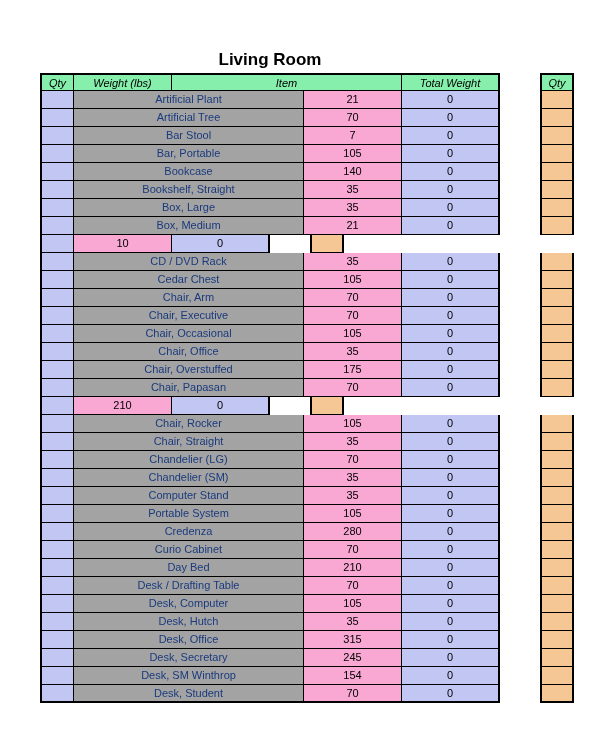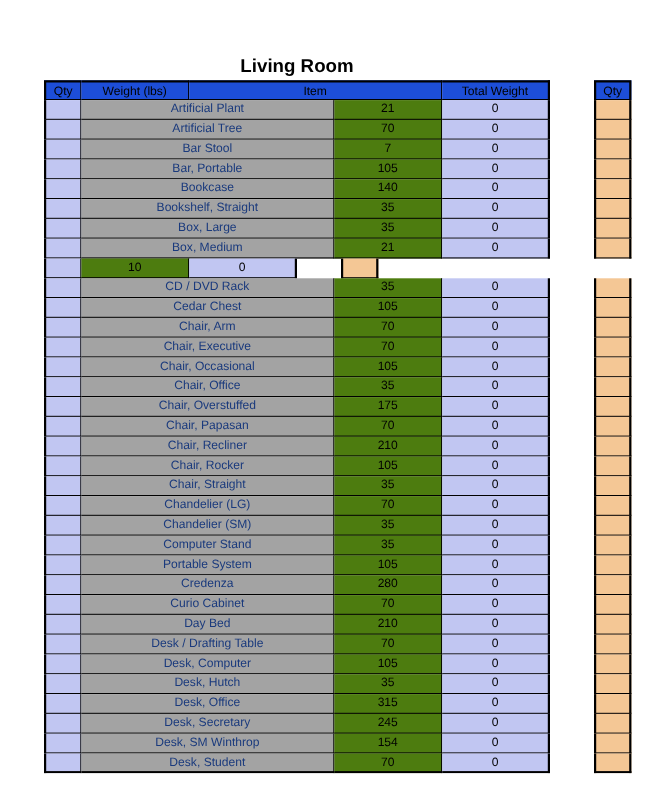--- a/index.html
+++ b/index.html
@@ -40,30 +40,31 @@
   
   .c-qty { width: 34px; }
   .c-item { width: 230px; }
   .c-weight { width: 98px; }
   .c-total { width: 98px; }
   .gap { width: 40px; border: none; height: 18px; }
   .c-qty2 { width: 34px; }
 
   
   .hdr .cell {
-    background: #1d4ed8;
+    background: #86efac;
     border-top: 2px solid #000;
     font-weight: normal;
     color: #000;
+    font-style: italic;
   }
 
   
   .body .c-qty { background: #c1c6f2; }
   .body .c-item { background: #a3a3a3; color: #1a3a7d; }
-  .body .c-weight { background: #4d7c0f; color: #000; }
+  .body .c-weight { background: #f9a8d4; color: #000; }
   .body .c-total { background: #c1c6f2; color: #000; }
   .body .c-qty2 { background: #f4c795; }
 
   
   .row .cell + .cell { border-left: none; }
   .row + .row .cell { border-top: none; }
   .hdr .c-qty { border-left: 2px solid #000; }
   .body .c-qty { border-left: 2px solid #000; }
   .hdr .c-total { border-right: 2px solid #000; }
   .body .c-total { border-right: 2px solid #000; }
@@ -220,21 +221,20 @@
       <div class="row body">
         <div class="cell c-qty"></div>
         <div class="cell c-item">Chair, Papasan</div>
         <div class="cell c-weight">70</div>
         <div class="cell c-total">0</div>
         <div class="gap"></div>
         <div class="cell c-qty2"></div>
       </div>
       <div class="row body">
         <div class="cell c-qty"></div>
-        <div class="cell c-item">Chair, Recliner</div>
         <div class="cell c-weight">210</div>
         <div class="cell c-total">0</div>
         <div class="gap"></div>
         <div class="cell c-qty2"></div>
       </div>
       <div class="row body">
         <div class="cell c-qty"></div>
         <div class="cell c-item">Chair, Rocker</div>
         <div class="cell c-weight">105</div>
         <div class="cell c-total">0</div>

